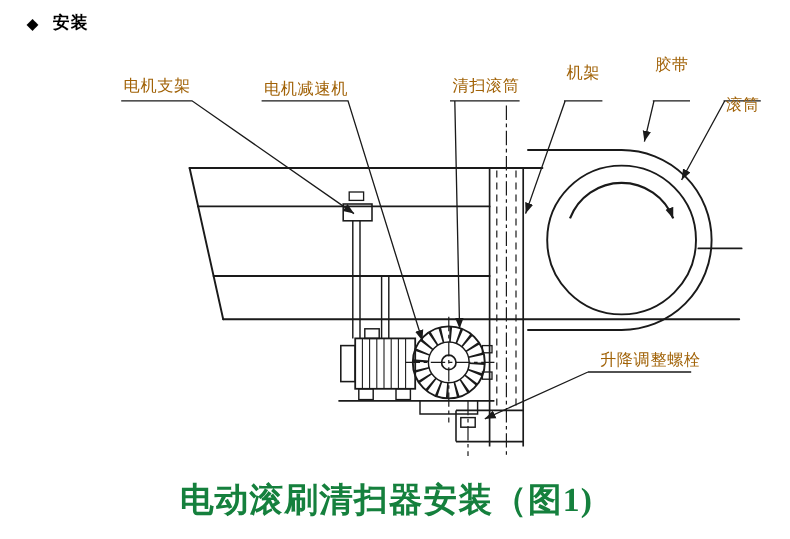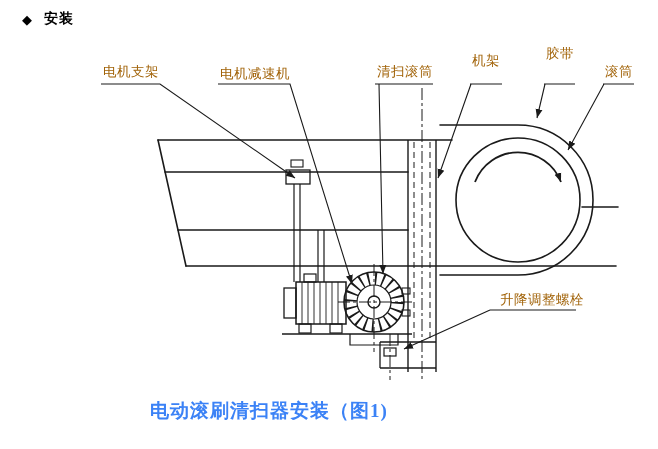--- a/index.html
+++ b/index.html
@@ -10,22 +10,22 @@
   .header{position:absolute;left:22px;top:10px;display:flex;align-items:center;gap:12px;}
   .bullet{font-size:13px;line-height:1;color:#000;}
   .header-title{font-size:14px;font-weight:700;letter-spacing:1px;}
   .draw{position:absolute;left:0;top:0;}
   .lbl{
     position:absolute;font-size:13.5px;font-weight:400;letter-spacing:0.5px;
     white-space:nowrap;color:#a16207;line-height:17px;
   }
   .caption{
     position:absolute;left:150px;top:398px;width:360px;
-    font-family:"Liberation Serif", serif;font-size:19px;font-weight:600;
-    letter-spacing:1px;color:#3b82f6;white-space:nowrap;
+    font-family:"Liberation Serif", serif;font-size:28px;font-weight:600;
+    letter-spacing:1px;color:#15803d;white-space:nowrap;
   }
 </style>
 </head>
 <body>
 
 <div class="page">
 
   <div class="header">
     <span class="bullet">◆</span>
     <span class="header-title">安装</span>
@@ -101,18 +101,18 @@
         <path d="M603,84 L634,84 M604,84 L568,150" marker-end="url(#arw)"></path>
         <path d="M490,310 L576,310 M490,310 L404,349" marker-end="url(#arw)"></path>
       </g>
     </svg>
 
     <div class="lbl" style="left:103px;top:63px">电机支架</div>
     <div class="lbl" style="left:220px;top:65px">电机减速机</div>
     <div class="lbl" style="left:377px;top:63px">清扫滚筒</div>
     <div class="lbl" style="left:472px;top:52px">机架</div>
     <div class="lbl" style="left:546px;top:45px">胶带</div>
-    <div class="lbl" style="left:605px;top:63px">滚筒</div>
+    <div class="lbl" style="left:605px;top:79px">滚筒</div>
     <div class="lbl" style="left:500px;top:291px">升降调整螺栓</div>
   </div>
 
   <div class="caption">电动滚刷清扫器安装（图1)</div>
 </div>
 
 </body></html>

